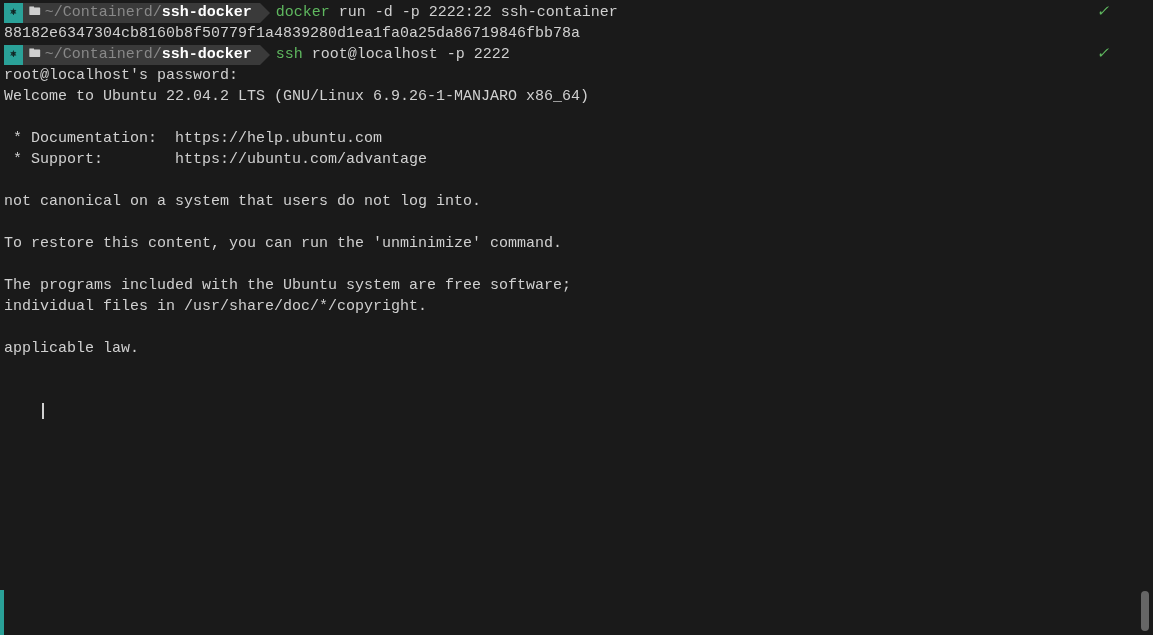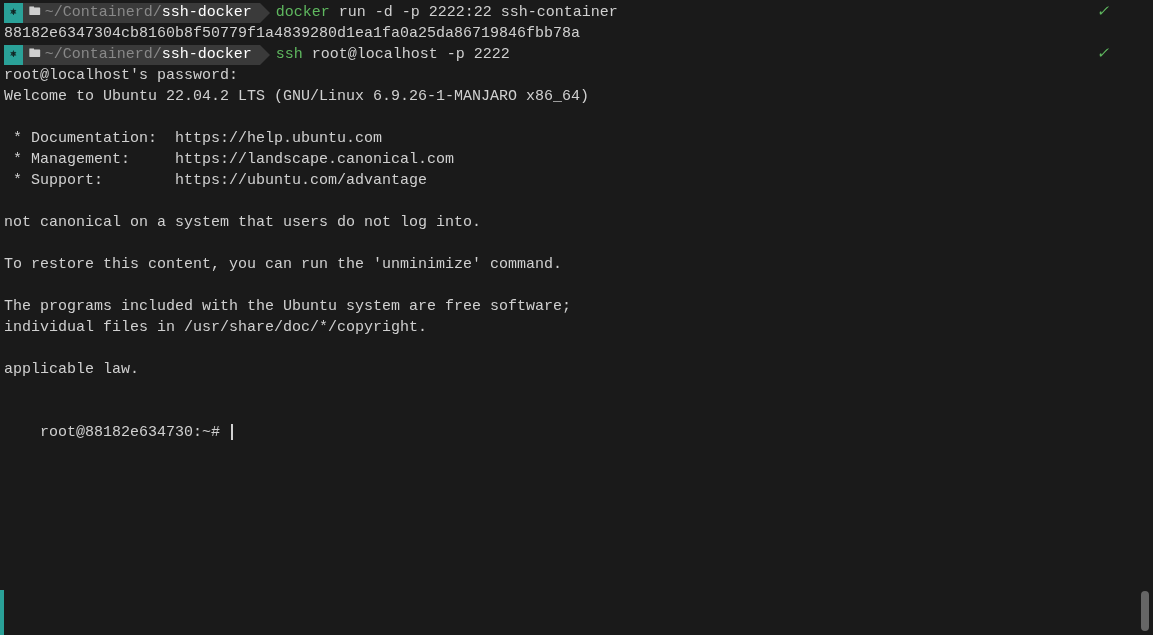--- a/index.html
+++ b/index.html
@@ -56,21 +56,21 @@
     }
     .prompt-badge::after {
       content: '';
       position: absolute;
     }
     .path-dim {
       color: #888;
     }
     .path-bright {
       color: #fff;
-      font-weight: 400;
+      font-weight: 700;
     }
     .command-area {
       margin-left: 16px;
     }
     .cmd-green {
       color: #5fb85f;
     }
     .cmd-white {
       color: #d0d0d0;
     }
@@ -149,21 +149,20 @@
     </span>
     <span class="checkmark">✓</span>
   </div>
 
   <div class="output-line">root@localhost's password:</div>
   <div class="output-line">Welcome to Ubuntu 22.04.2 LTS (GNU/Linux 6.9.26-1-MANJARO x86_64)</div>
 
   <div class="blank-line"></div>
 
   <div class="output-line"> * Documentation:  https://help.ubuntu.com</div>
-  <div class="output-line"> * Management:     https://landscape.canonical.com</div>
   <div class="output-line"> * Support:        https://ubuntu.com/advantage</div>
 
   <div class="blank-line"></div>
 
   <div class="output-line">not canonical on a system that users do not log into.</div>
 
   <div class="blank-line"></div>
 
   <div class="output-line">To restore this content, you can run the 'unminimize' command.</div>
 
@@ -172,19 +171,19 @@
   <div class="output-line">The programs included with the Ubuntu system are free software;</div>
   <div class="output-line">individual files in /usr/share/doc/*/copyright.</div>
 
   <div class="blank-line"></div>
 
   <div class="output-line">applicable law.</div>
 
   <div class="blank-line"></div>
 
   <div class="output-line">
-    <span>root@88182e634730:~# </span><span class="cursor"></span>
+    <span class="cursor"></span>
   </div>
 
 </div>
 
 <div class="bottom-indicator"></div>
 <div class="scrollbar"></div>
 
 </body></html>

